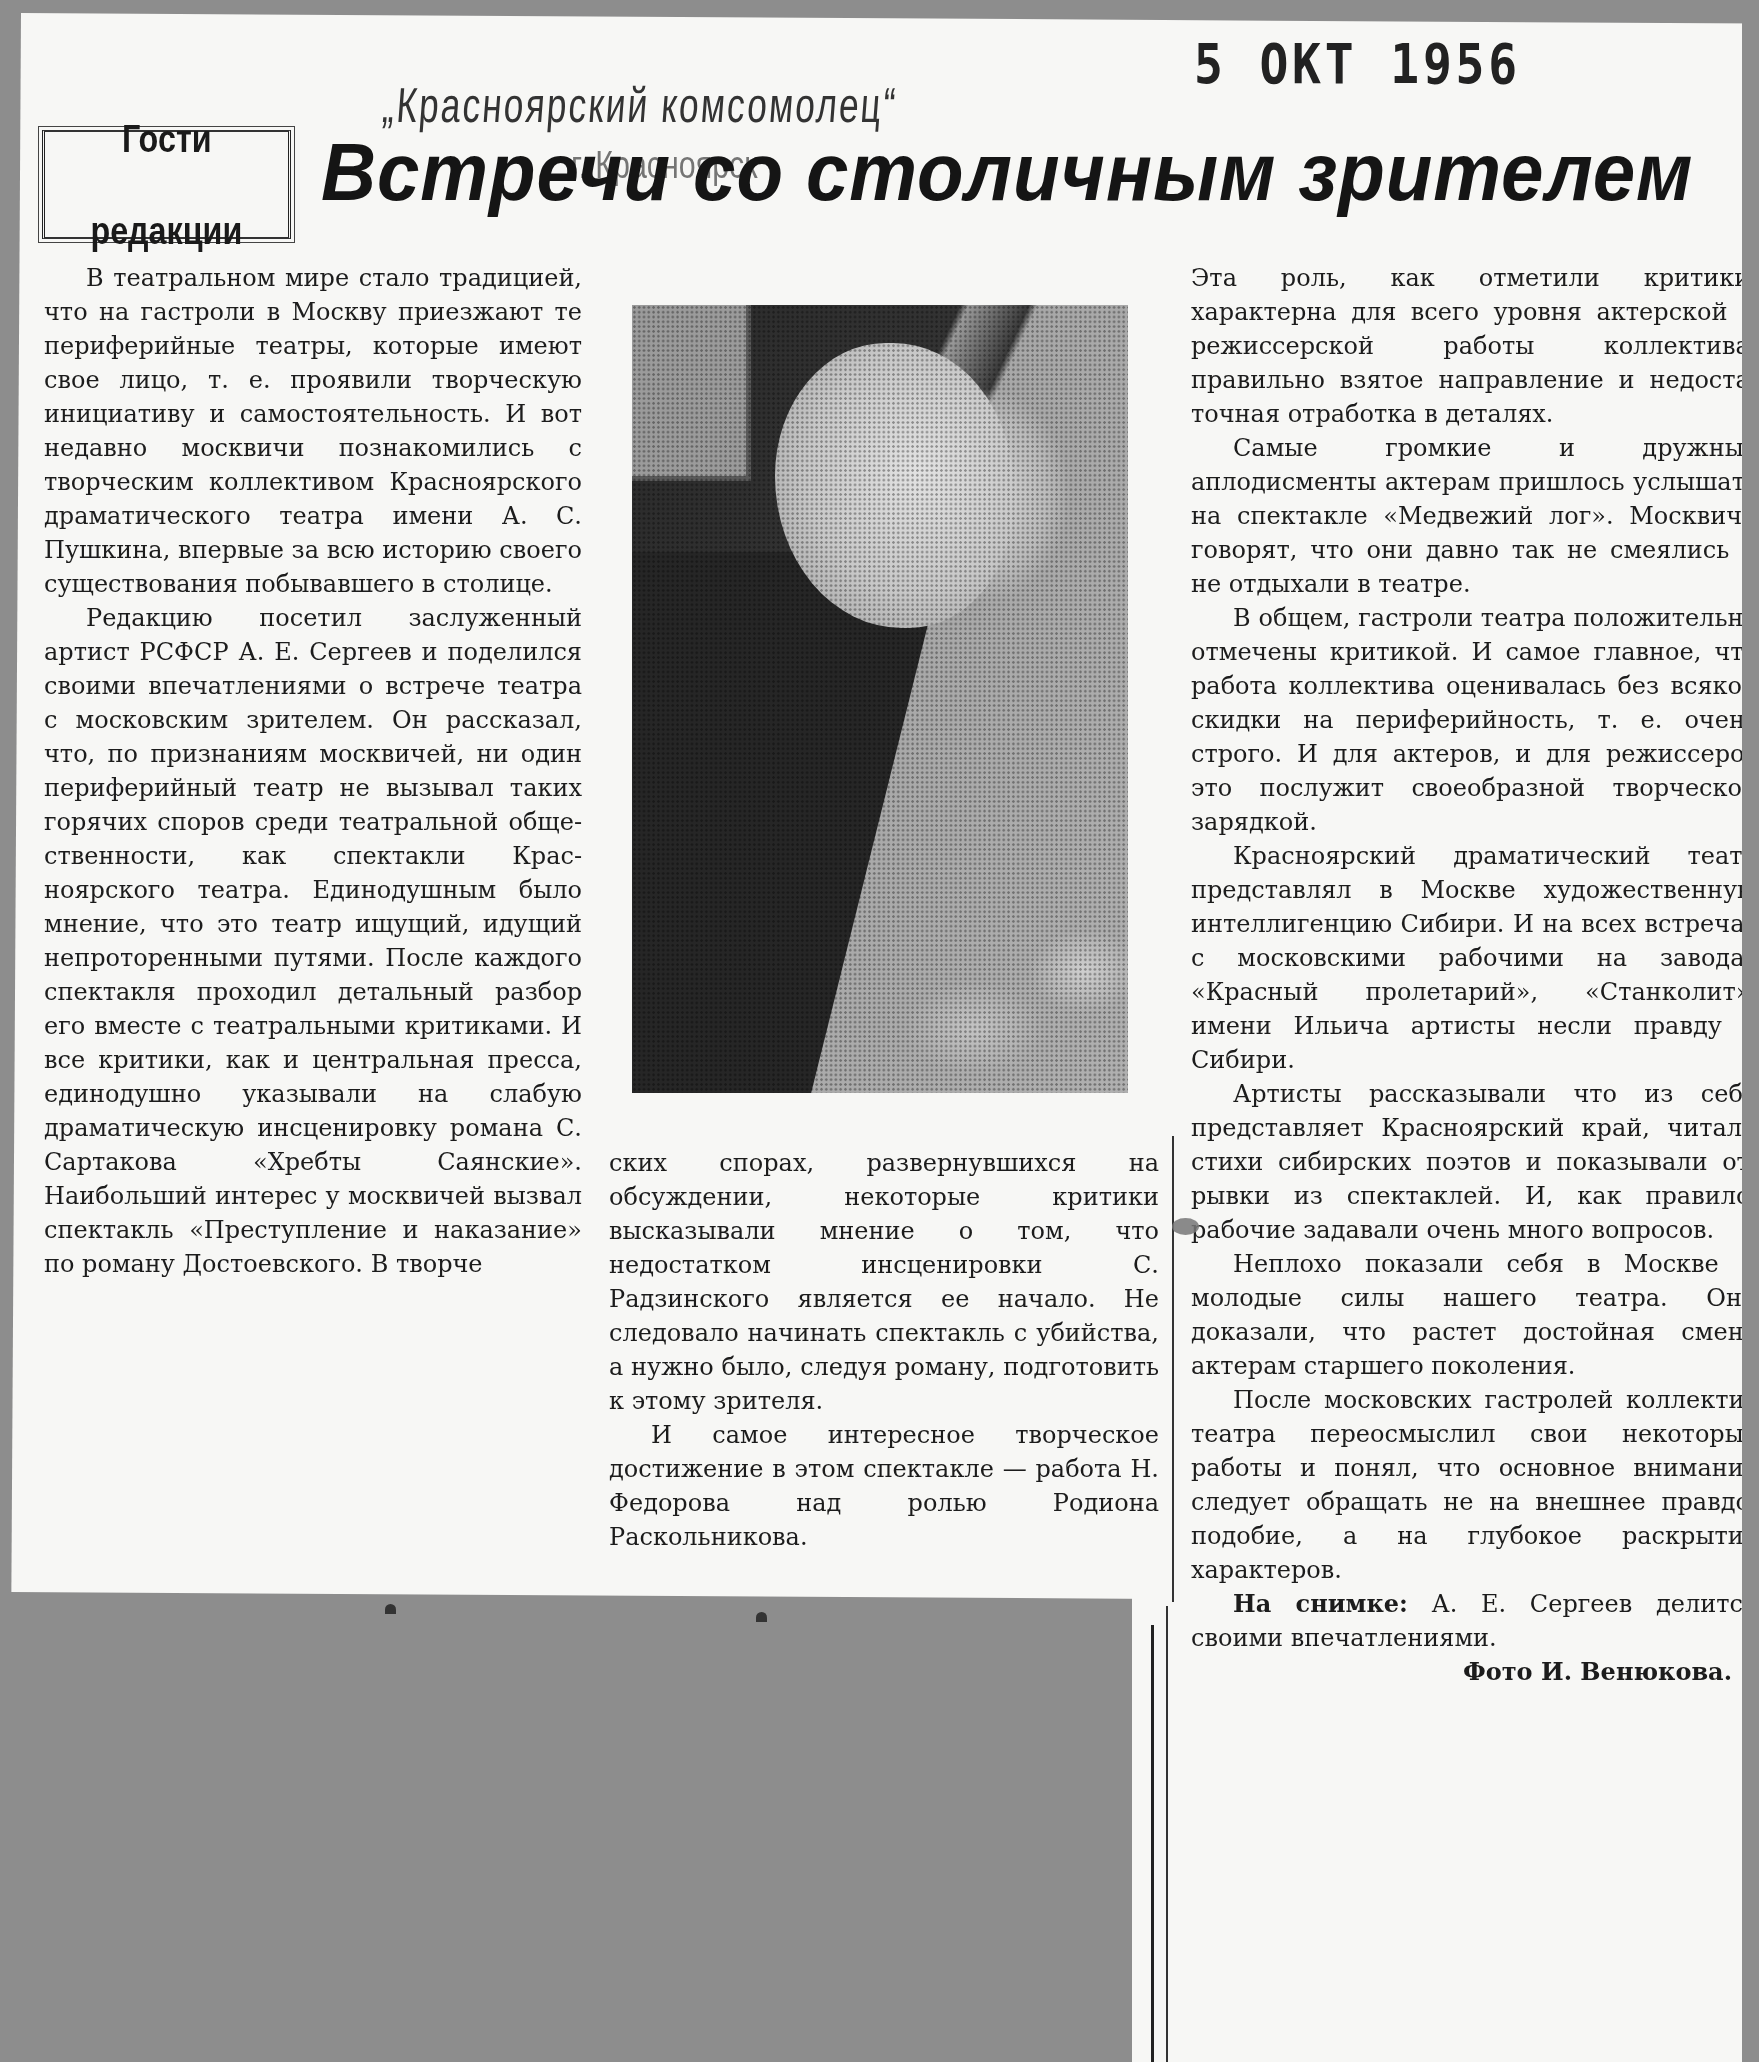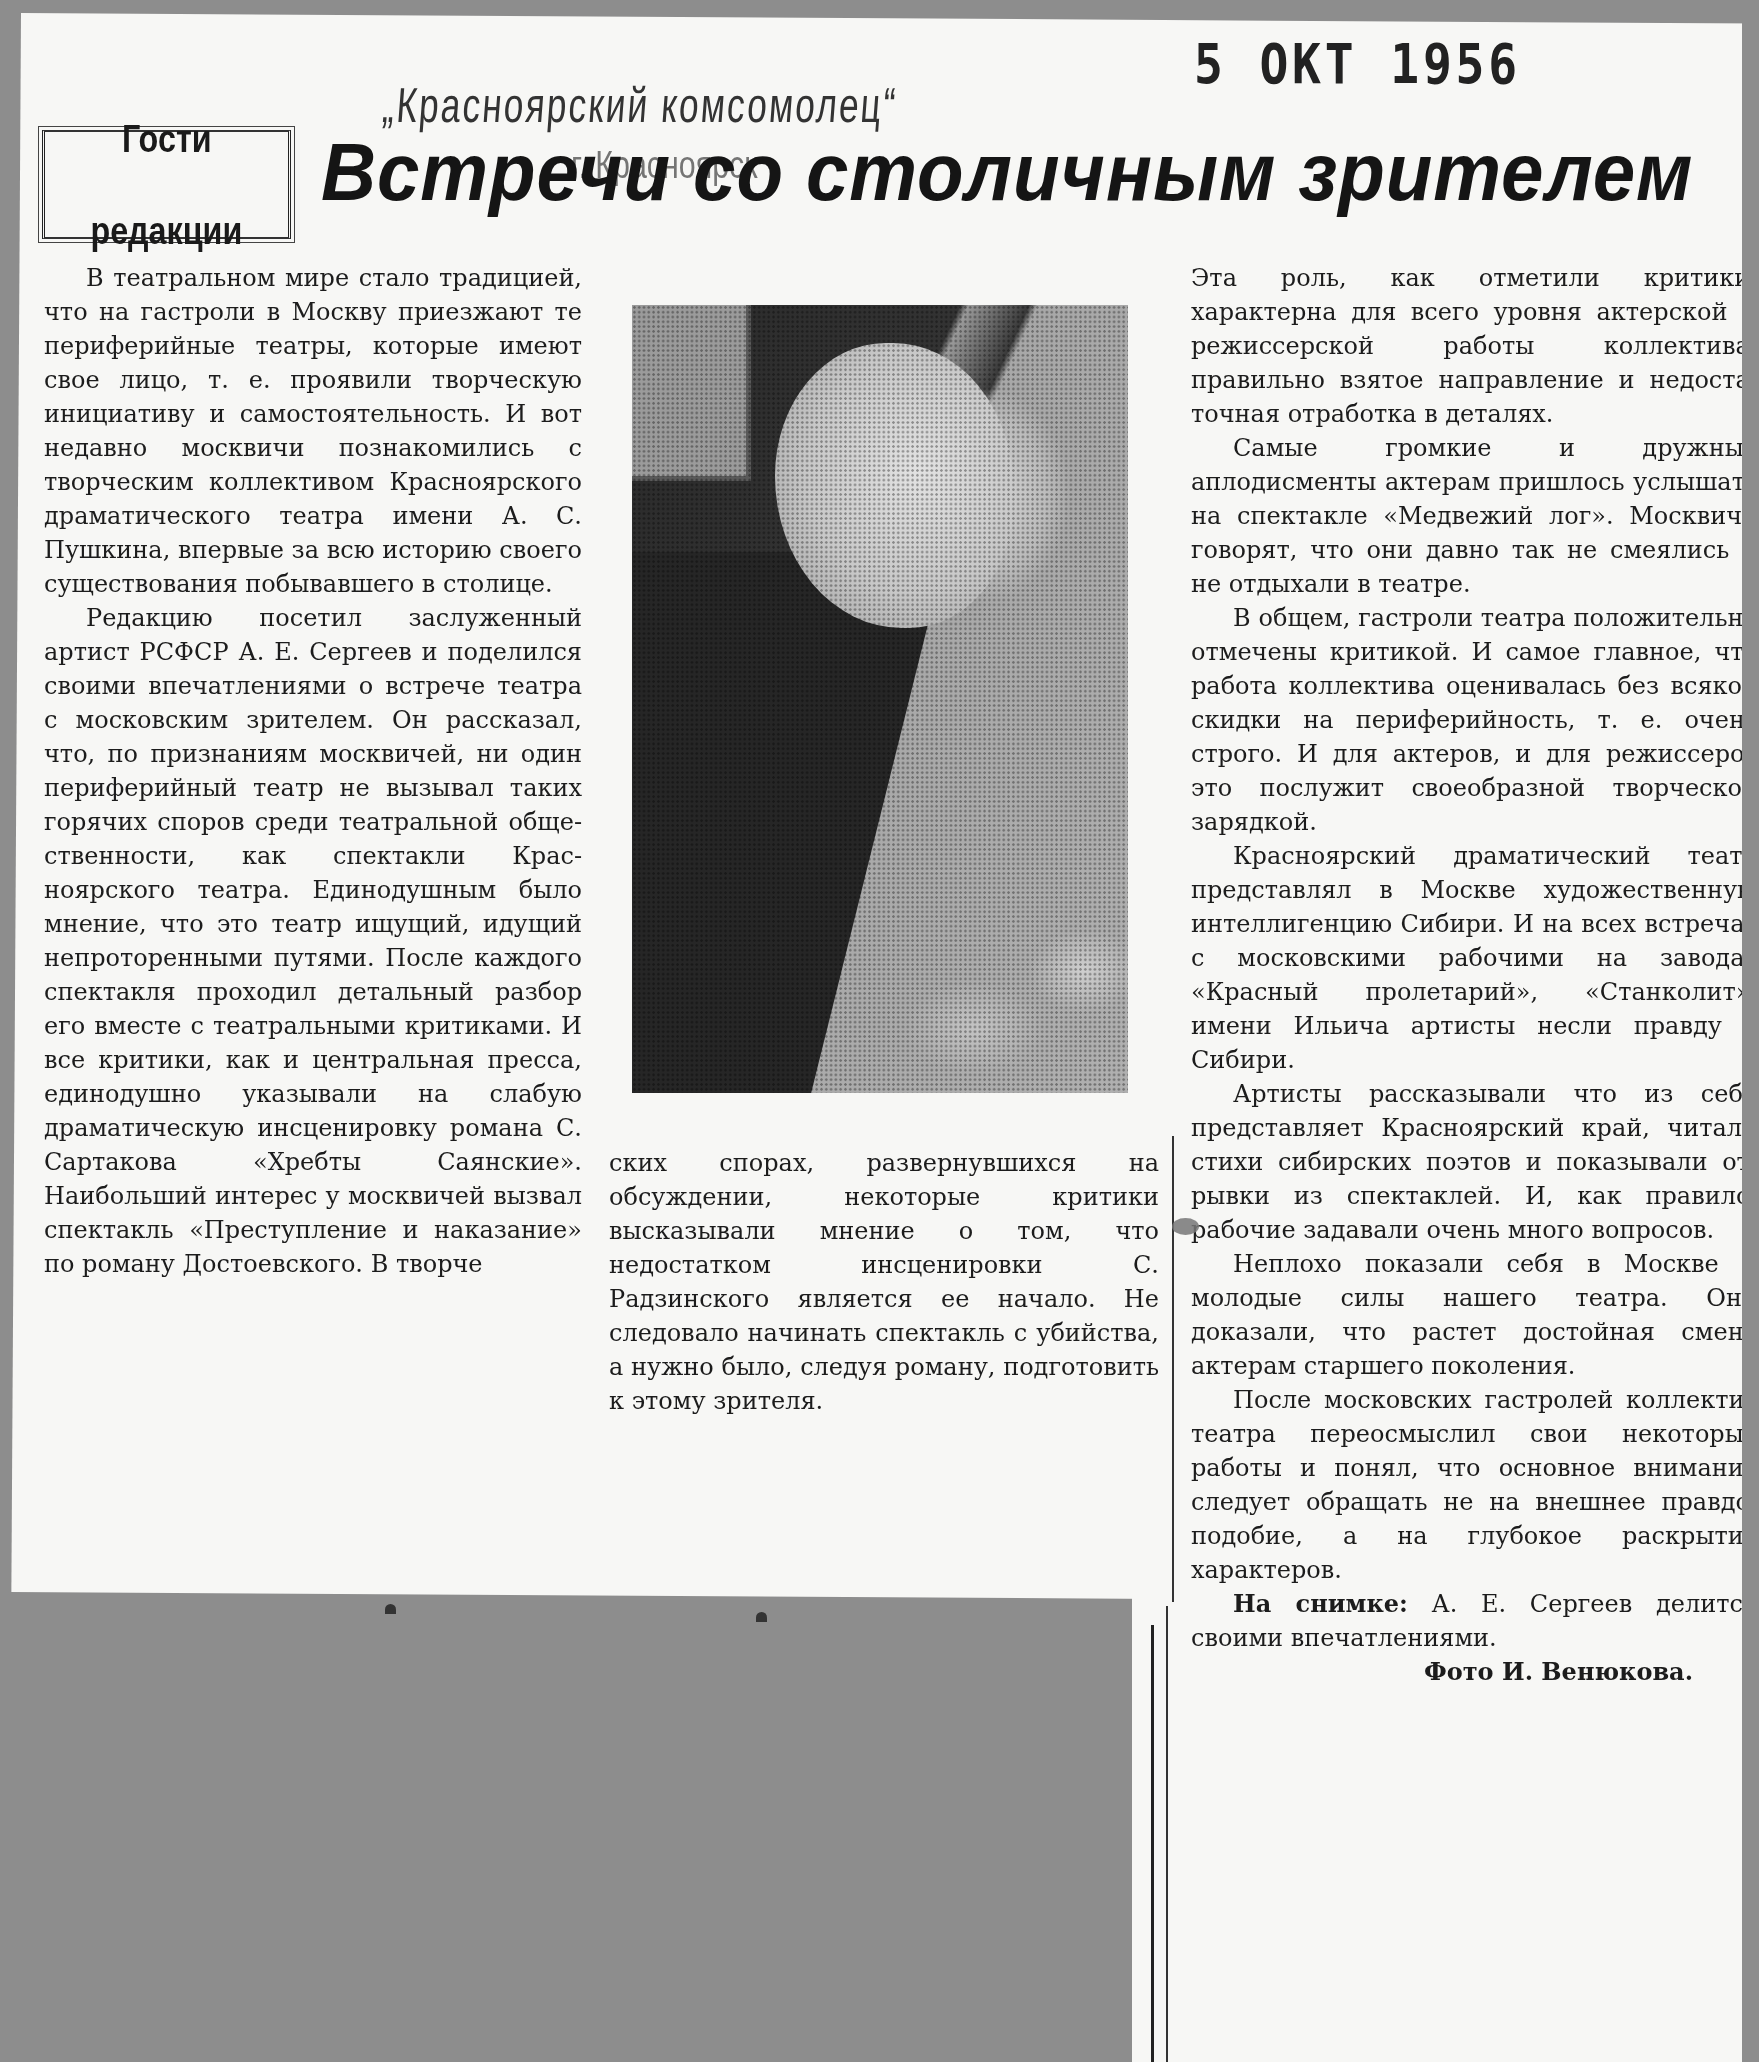--- a/index.html
+++ b/index.html
@@ -73,21 +73,21 @@
       font-size: 24px; line-height: 34px;
       text-align: justify; hyphens: manual;
       color: #1c1c1c;
     }
     .col p { margin: 0; text-indent: 42px; }
     .col p.noindent { text-indent: 0; }
     .col1 { left: 44px; top: 243px; width: 538px; }
     .col2 { left: 609px; top: 1128px; width: 550px; }
     .col3 { left: 1191px; top: 243px; width: 567px; }
     .caption b { font-weight: bold; }
-    .credit { text-align: right; padding-right: 65px; font-weight: bold; text-indent: 0 !important; }
+    .credit { text-align: right; padding-right: 26px; font-weight: bold; text-indent: 0 !important; }
 
     .photo {
       position: absolute; left: 632px; top: 287px;
       width: 496px; height: 788px;
       background:
         radial-gradient(ellipse 114px 143px at 352px 190px, #d8d8d8 0%, #bcbcbc 55%, transparent 75%),
         radial-gradient(ellipse 67px 52px at 452px 666px, #cfcfcf 0%, transparent 80%),
         radial-gradient(ellipse 86px 57px at 342px 723px, #c4c4c4 0%, transparent 80%),
         linear-gradient(115deg, #2a2a2a 0%, #333 38%, #9a9a9a 39%, #3a3a3a 46%, #a8a8a8 47%, #b0b0b0 100%),
         #888;
@@ -148,20 +148,21 @@
   </div>
 
   <div class="photo">
     <div class="photo-window"></div>
     <div class="photo-coat"></div>
     <div class="photo-head"></div>
   </div>
 
   <div class="col col2">
     <p class="noindent">ских спорах, развернувшихся на обсуждении, некоторые кри­тики высказывали мнение о том, что недостатком инсцени­ровки С. Радзинского является ее начало. Не следовало начи­нать спектакль с убийства, а нужно было, следуя роману, подготовить к этому зрителя.</p>
+    <p>И самое интересное творче­ское достижение в этом спек­такле — работа Н. Федорова над ролью Родиона Раскольникова.</p>
   </div>
 
   <div class="col col3">
     <p class="noindent">Эта роль, как отметили крити­ки, характерна для всего уров­ня актерской и режиссерской работы коллектива: правильно взятое направление и недоста­точная отработка в деталях.</p>
     <p>Самые громкие и дружные аплодисменты актерам приш­лось услышать на спектакле «Медвежий лог». Москвичи го­ворят, что они давно так не смеялись и не отдыхали в теат­ре.</p>
     <p>В общем, гастроли театра по­ложительно отмечены критикой. И самое главное, что работа коллектива оценивалась без вся­кой скидки на периферийность, т. е. очень строго. И для акте­ров, и для режиссеров это по­служит своеобразной творческой зарядкой.</p>
     <p>Красноярский драматический театр представлял в Москве ху­дожественную интеллигенцию Сибири. И на всех встречах с московскими рабочими на заво­дах «Красный пролетарий», «Станколит», имени Ильича ар­тисты несли правду о Сибири.</p>
     <p>Артисты рассказывали что из себя представляет Краснояр­ский край, читали стихи сибир­ских поэтов и показывали от­рывки из спектаклей. И, как правило, рабочие задавали очень много вопросов.</p>
     <p>Неплохо показали себя в Мо­скве и молодые силы нашего театра. Они доказали, что ра­стет достойная смена актерам старшего поколения.</p>
     <p>После московских гастролей коллектив театра переосмыслил свои некоторые работы и понял, что основное внимание следует обращать не на внешнее правдо­подобие, а на глубокое раскры­тие характеров.</p>

